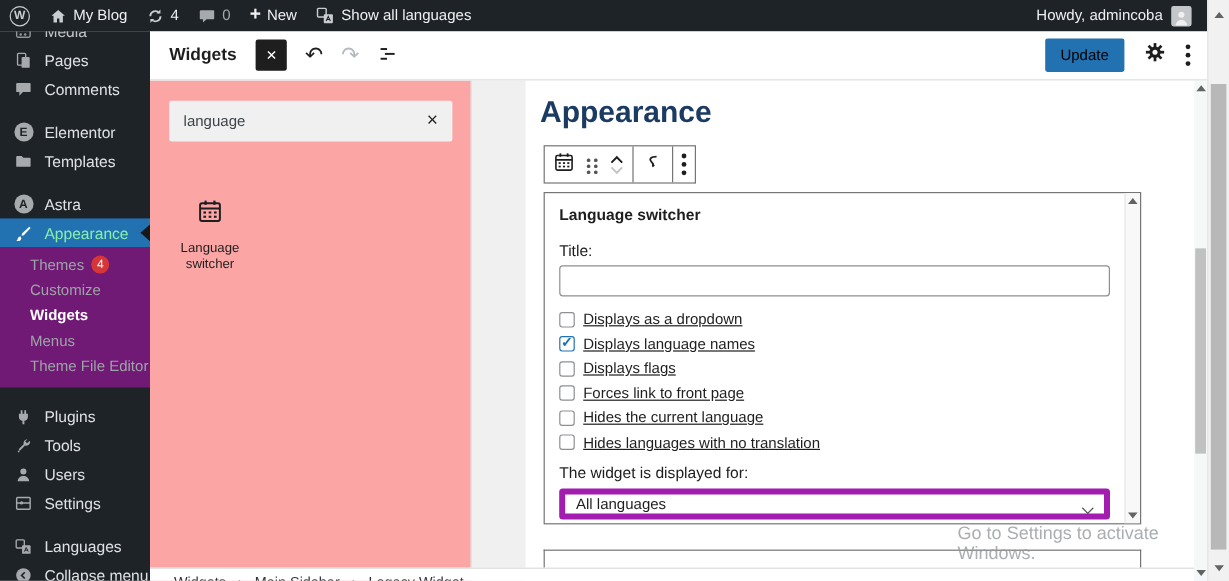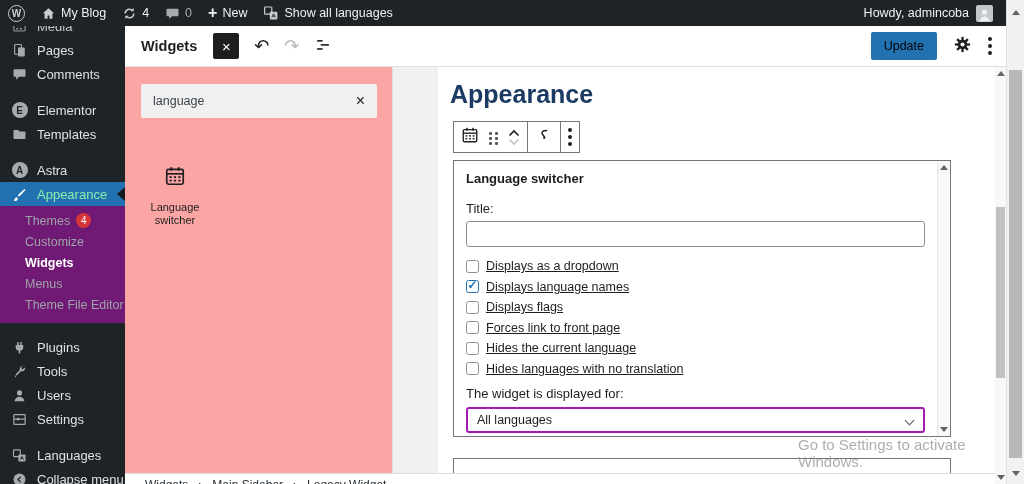--- a/index.html
+++ b/index.html
@@ -99,21 +99,21 @@
               font-size:13px; padding:0 7px; font-family:inherit; }
   .opts { margin-top:9px;text-decoration:underline; }
   .opt { display:flex; align-items:center; height:20.5px; gap:7px; }
   .cb { width:13px; height:13px; border:1px solid #8c8f94; border-radius:2.5px; background:#fff;
         position:relative; cursor:pointer; flex:0 0 auto; }
   .cb .tick { display:none; position:absolute; left:0.5px; top:-3px; font-size:12px; font-weight:bold;
         color:#2271b1; }
   .cb.checked { border-color:#2271b1; }
   .cb.checked .tick { display:block; }
   .opt span.olabel { font-size:12.5px; }
-  .wf-select { margin-top:6px; height:26px; border:2px solid #a21caf; border-radius:3px;
+  .wf-select { margin-top:6px; height:26px; border:5px solid #a21caf; border-radius:3px;
                display:flex; align-items:center; padding:0 9px; font-size:12.5px; cursor:pointer;
                position:relative; }
   .sel-chev { position:absolute; right:10px; top:8px; width:7px; height:7px;
               border-right:1.6px solid #50575e; border-bottom:1.6px solid #50575e;
               transform:rotate(45deg); }
   .next-box { position:absolute; left:15px; top:391px; width:498px; height:16px;
               border:1px solid #757575; border-bottom:none; background:#fff; }
 
   
   .bc-bar { position:absolute; left:125px; top:473px; width:870px; height:11px; background:#fff;

